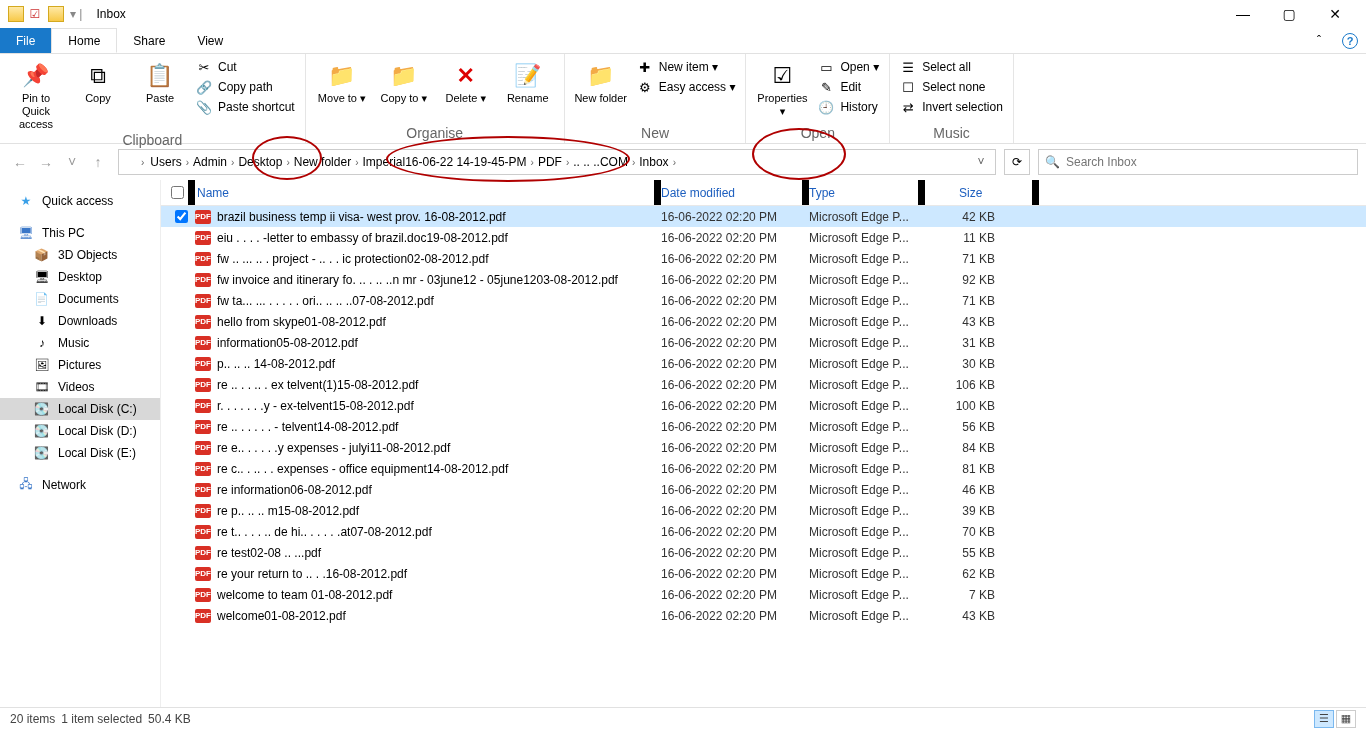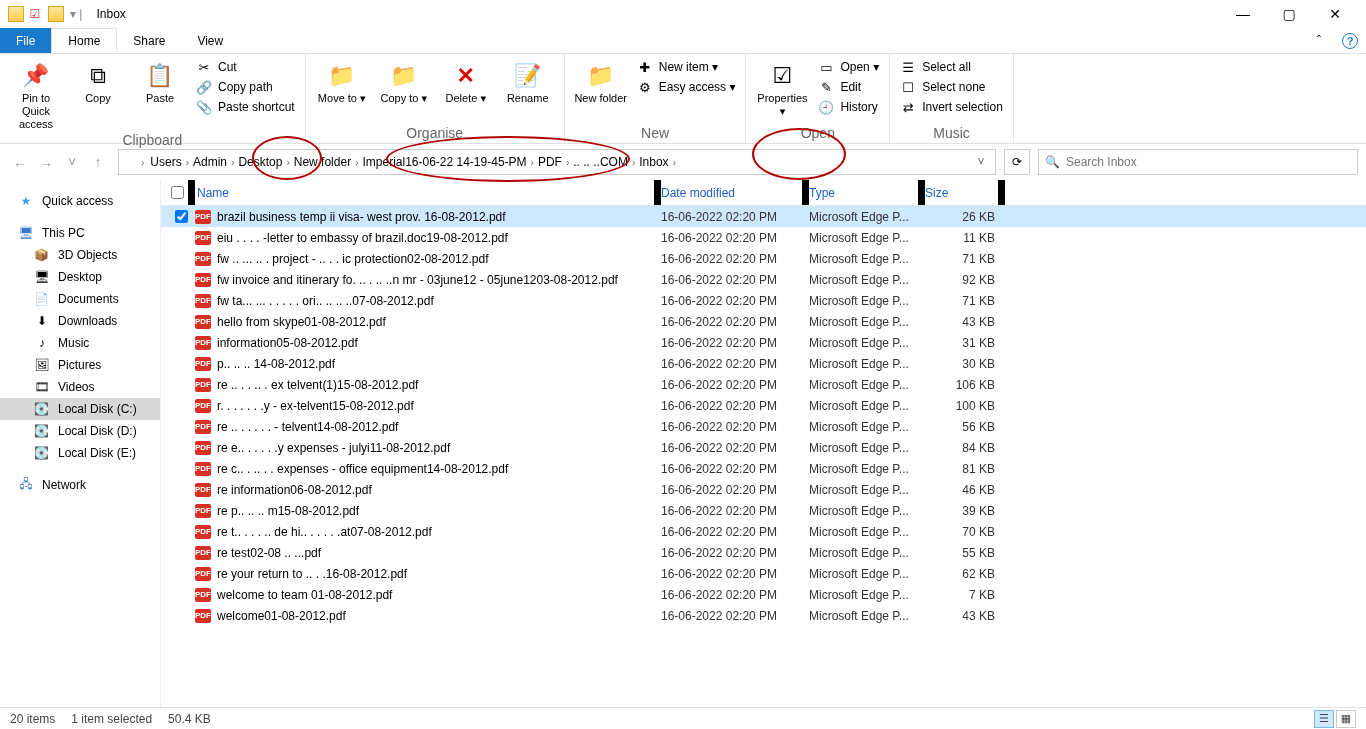--- a/index.html
+++ b/index.html
@@ -53,35 +53,35 @@
 .side-item.selected { background:#d8d8d8; }
 .side-item .ic { width:16px; height:16px; display:flex; align-items:center; justify-content:center; }
 .side-spacer { height: 10px; }
 
 .filepane { flex:1; display:flex; flex-direction:column; border-left:1px solid #eee;}
 .columns { display:flex; align-items:center; height:26px; border-bottom:1px solid #e8e8e8; padding-left: 6px; color:#1d5fbf; font-size:12px;}
 .col-check { width:28px; display:flex; align-items:center; justify-content:center;}
 .col-name { width: 466px; padding-left:2px;}
 .col-date { width: 148px; }
 .col-type { width: 116px; }
-.col-size { width: 80px; text-align:right; padding-right:10px;}
+.col-size { width: 80px; text-align:right; padding-right:10px;margin-left:34px;}
 .columns .hdr { border-right:7px solid #000000; height:100%; display:flex; align-items:center;}
 
 .filelist { flex:1; overflow:auto; }
 .row { display:flex; align-items:center; height:21px; padding-left:6px; font-size:12px; }
 .row.selected { background:#cde8ff; }
 .row .c-check { width:28px; display:flex; align-items:center; justify-content:center; }
 .row .c-name { width:466px; display:flex; align-items:center; gap:6px; overflow:hidden; white-space:nowrap; }
 .row .c-date { width:148px; color:#333; }
 .row .c-type { width:116px; color:#333; overflow:hidden; white-space:nowrap; text-overflow:ellipsis; }
 .row .c-size { width:80px; text-align:right; padding-right:10px; color:#333; }
 .pdf-icon { width:16px; height:14px; background:#d93025; color:#fff; font-size:8px; font-weight:bold; display:flex; align-items:center; justify-content:center; border-radius:2px; }
 
 
-.statusbar { height:22px; border-top:1px solid #e1e1e1; display:flex; align-items:center; padding:0 10px; font-size:12px; color:#444; gap:16px; }
+.statusbar { height:22px; border-top:1px solid #e1e1e1; display:flex; align-items:center; padding:0 10px; font-size:12px; color:#444; gap:6px; }
 .statusbar .spacer { flex:1; }
 .statusbar .view-icons { display:flex; gap:2px; }
 .statusbar .view-icons span { width:20px; height:18px; border:1px solid #ccc; display:flex; align-items:center; justify-content:center; font-size:11px; }
 .statusbar .view-icons span.active { background:#cde8ff; border-color:#7ab8ef; }
 
 
 .annot { position:absolute; border:2px solid #b00000; border-radius:50%; pointer-events:none; }
 </style>
 </head>
 <body>
@@ -323,21 +323,21 @@
         <div class="row selected">
           <div class="c-check">
             <input type="checkbox" checked="" style="">
           </div>
           <div class="c-name">
             <span class="pdf-icon">PDF</span>
             <span>brazil business temp ii visa- west prov. 16-08-2012.pdf</span>
           </div>
           <div class="c-date">16-06-2022 02:20 PM</div>
           <div class="c-type">Microsoft Edge P...</div>
-          <div class="c-size">26 KB</div>
+          <div class="c-size">42 KB</div>
         </div>
         <div class="row">
           <div class="c-check"></div>
           <div class="c-name">
             <span class="pdf-icon">PDF</span>
             <span>eiu .  .  .   . -letter to embassy of brazil.doc19-08-2012.pdf</span>
           </div>
           <div class="c-date">16-06-2022 02:20 PM</div>
           <div class="c-type">Microsoft Edge P...</div>
           <div class="c-size">11 KB</div>

